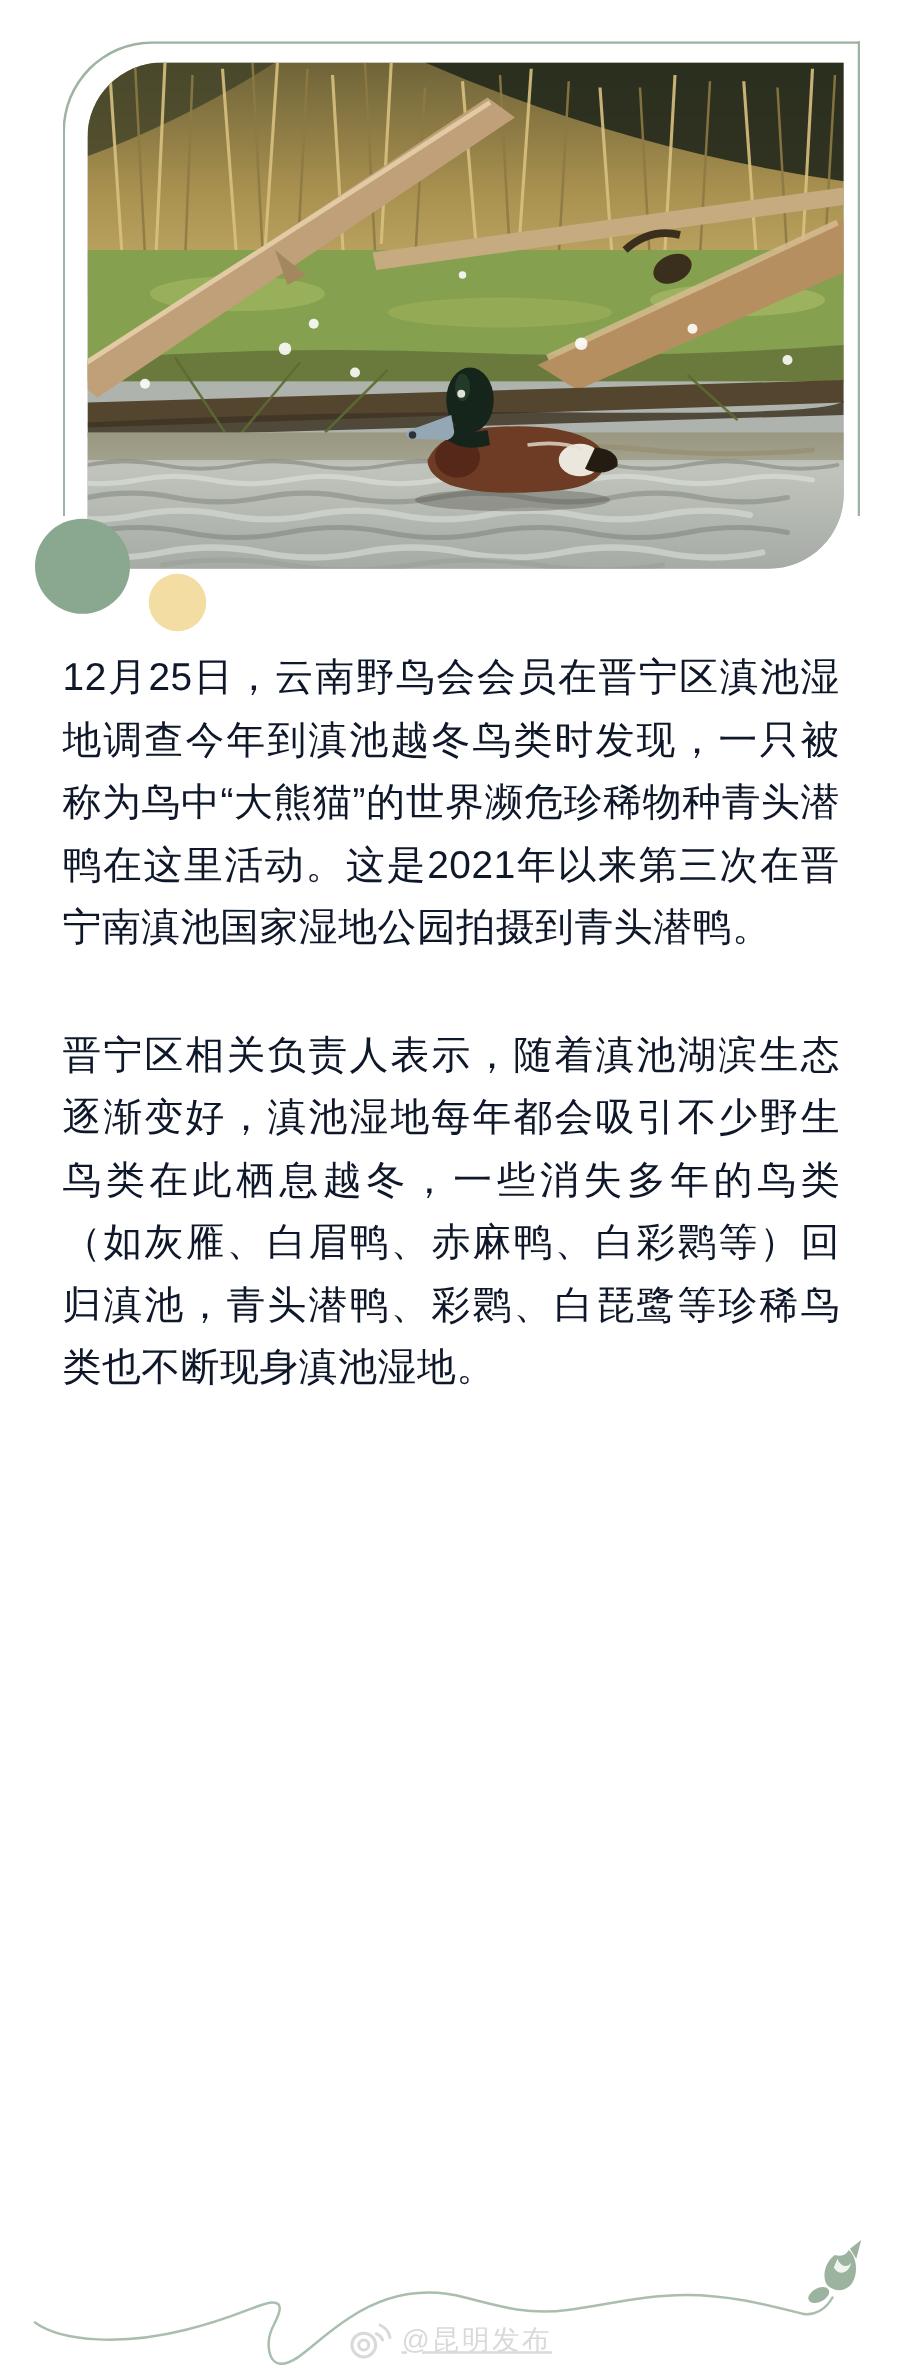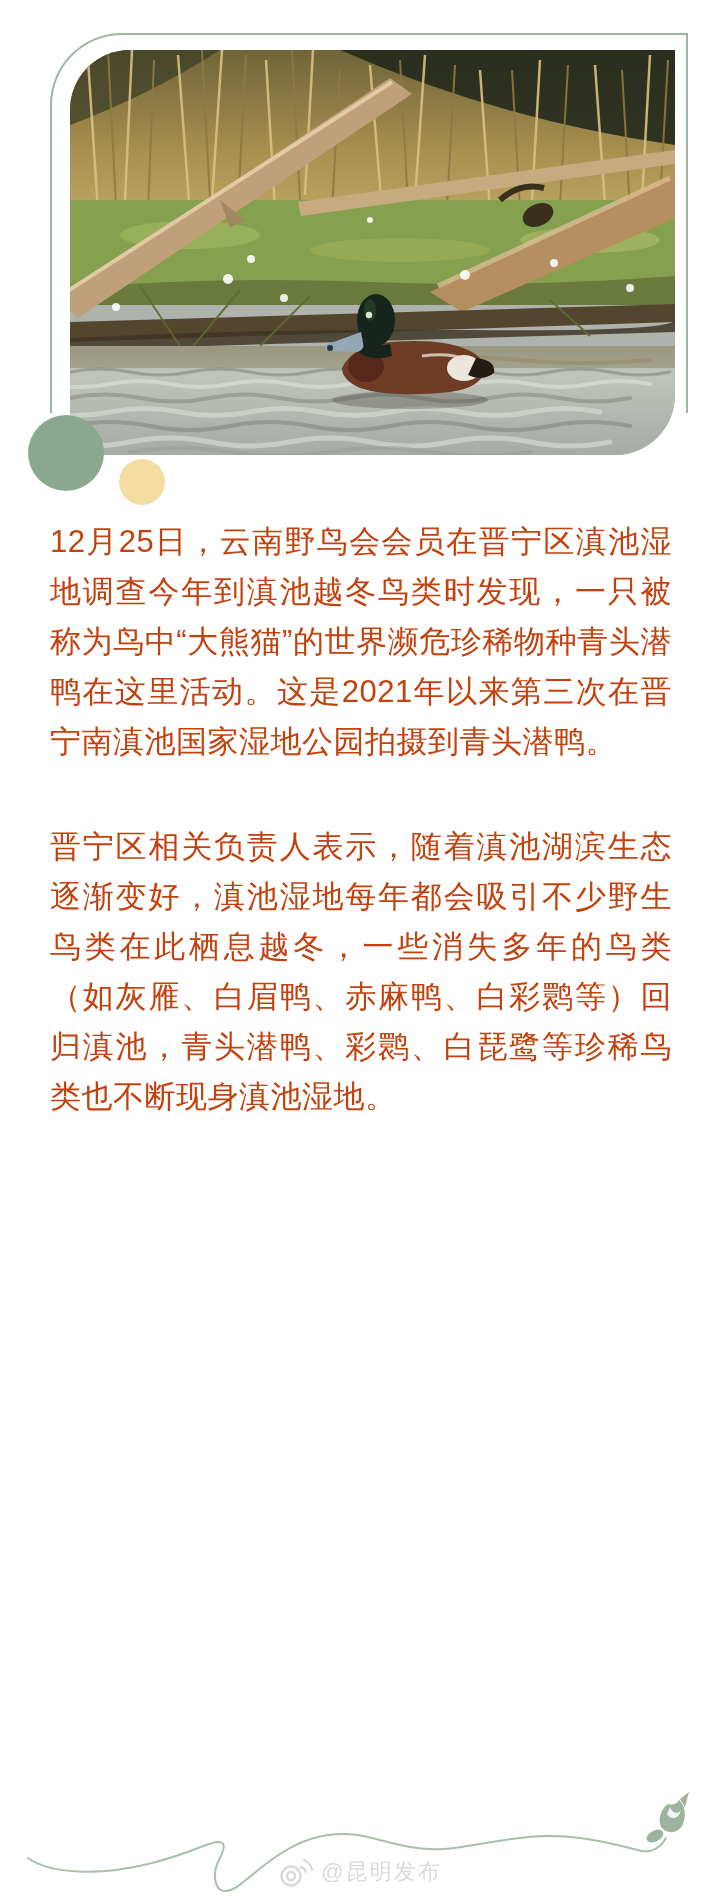--- a/index.html
+++ b/index.html
@@ -17,34 +17,35 @@
   .photo{
     position:absolute;left:70px;top:50px;width:605px;height:405px;
     border-radius:60px 0 60px 0;overflow:hidden;background:#aeb3ad;
   }
   .photo svg{display:block;}
 
   .circle{position:absolute;border-radius:50%;}
   .circle.green{left:28px;top:415px;width:76px;height:76px;background:#8aa790;}
   .circle.yellow{left:119px;top:459px;width:46px;height:46px;background:#f4dda2;}
 
-  .article{position:absolute;left:50px;top:517px;width:622px;color:#c2410c;}
+  .article{position:absolute;left:50px;top:517px;width:622px;color:#0f172a;}
   .article p{
     margin:0 0 55px 0;font-size:31px;line-height:50px;
     text-align:justify;text-justify:inter-ideograph;
     letter-spacing:0.5px;font-weight:400;
   }
-  .article p:last-child{margin-bottom:0;}
+  .article p:last-child{margin-bottom:0;font-family:Liberation Mono, monospace;}
 
   .squiggle{position:absolute;left:0;top:1768px;}
 
   .footer{
     position:absolute;left:0;top:1856px;width:720px;
     display:flex;align-items:center;justify-content:center;gap:7px;
     color:#d9d9d9;
+    text-decoration:underline;
   }
   .footer .wm-text{font-size:22px;letter-spacing:2px;}
 </style>
 </head>
 <body>
 
 <div class="page">
 
   <div class="frame-outline"></div>
 

